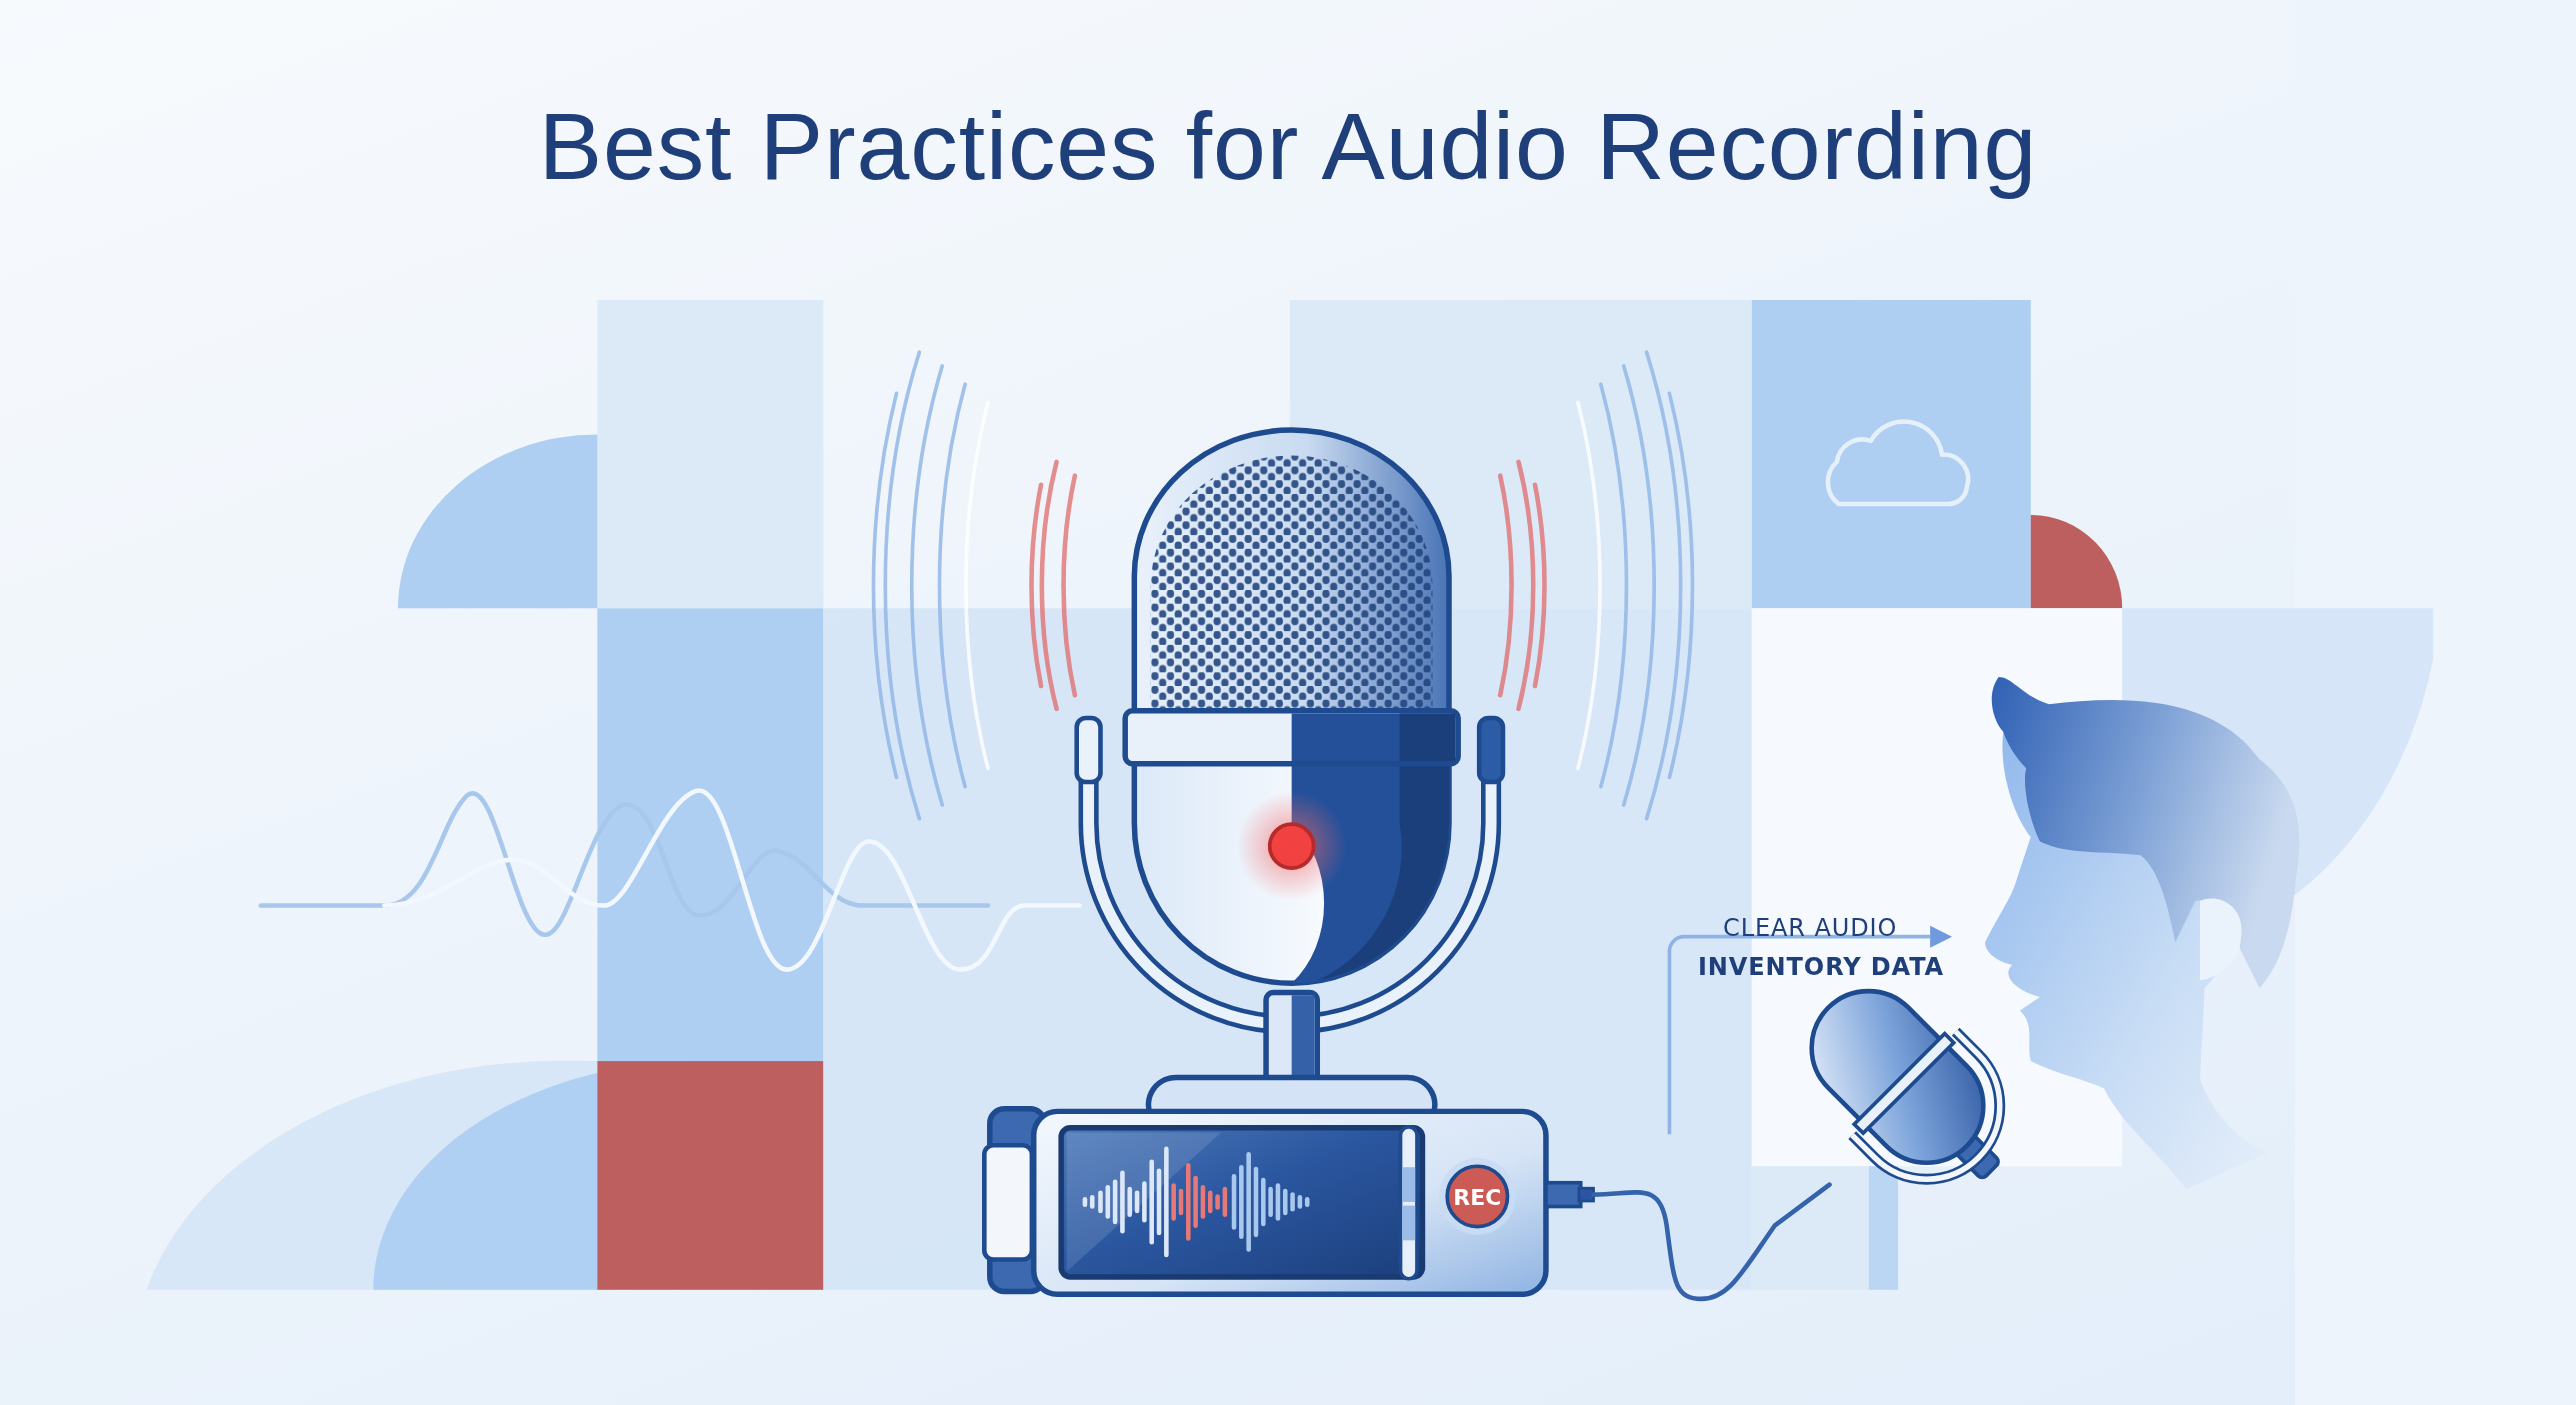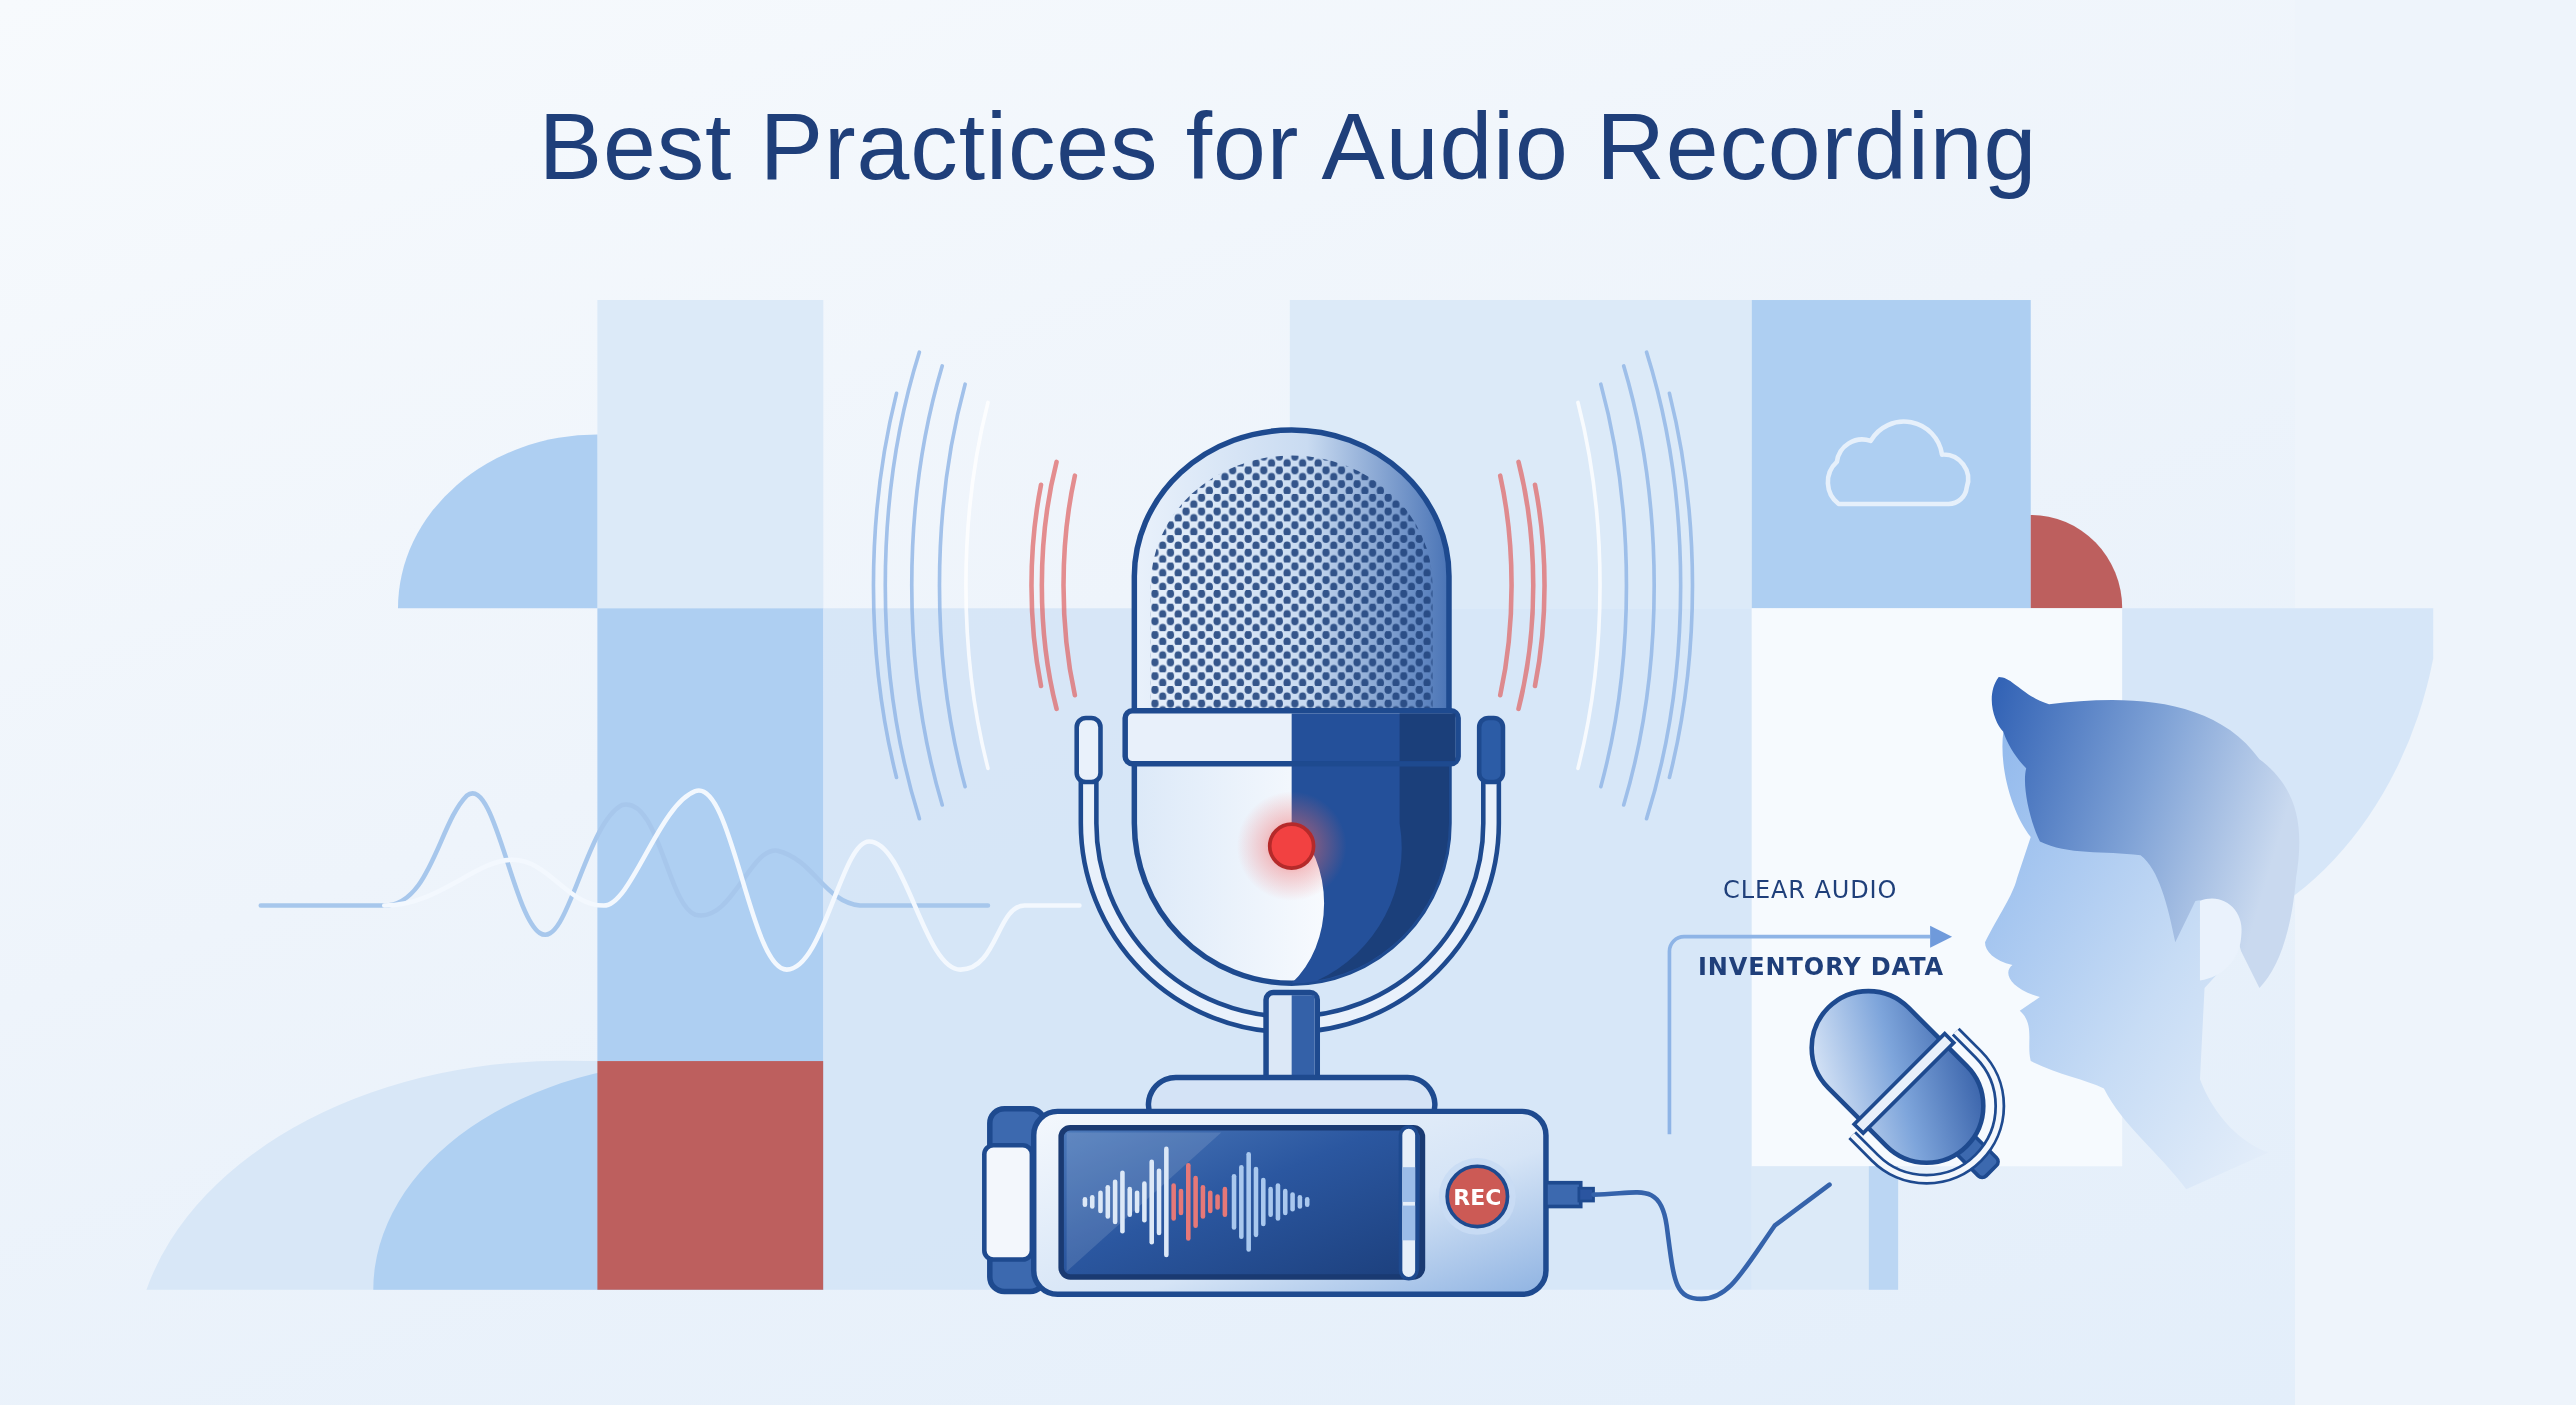--- a/index.html
+++ b/index.html
@@ -241,17 +241,17 @@
 
     <g>
       <path d="M2220 915 C 2200 890 2185 840 2190 800 C 2240 760 2350 770 2410 790 C 2460 810 2470 860 2470 920 C 2480 990 2450 1040 2410 1080 L 2405 1180 C 2420 1220 2450 1250 2480 1260 L 2390 1300 C 2360 1260 2320 1230 2300 1190 C 2280 1180 2250 1175 2220 1160 C 2215 1140 2225 1120 2208 1105 L 2230 1090 C 2195 1080 2190 1062 2200 1055 C 2180 1050 2170 1040 2170 1030 C 2185 1000 2200 980 2205 960 Z" fill="url(#headG)"></path>
 
       <path d="M2190 800 C 2180 790 2170 760 2185 740 C 2200 740 2210 760 2240 770 C 2320 760 2420 760 2470 830 C 2510 860 2520 900 2510 960 C 2505 1020 2490 1060 2470 1080 L 2450 1040 C 2440 1000 2420 980 2400 985 L 2378 1030 C 2370 990 2360 950 2340 935 C 2300 930 2260 935 2230 920 C 2220 900 2210 860 2215 840 C 2205 830 2195 815 2190 800 Z" fill="url(#hairG)"></path>
 
       <path d="M2405 985 C 2430 975 2455 995 2450 1025 C 2448 1050 2430 1068 2405 1072 Z" fill="#EAF2FC"></path>
     </g>
   </svg>
 
-  <div class="label" style="left:1723px; top:876px;text-align:center;">CLEAR AUDIO</div>
+  <div class="label" style="left:1723px; top:914px;text-align:center;">CLEAR AUDIO</div>
   <div class="label" style="left:1698px; top:953px;font-weight:bold;">INVENTORY DATA</div>
 
 </div>
 
 
 </body></html>

